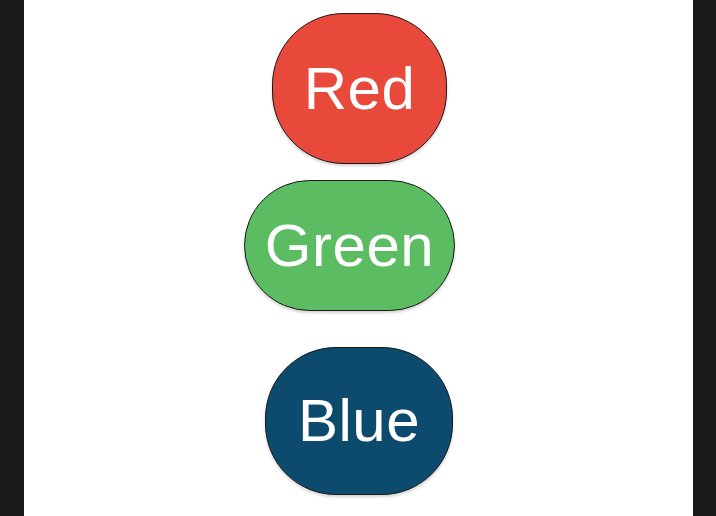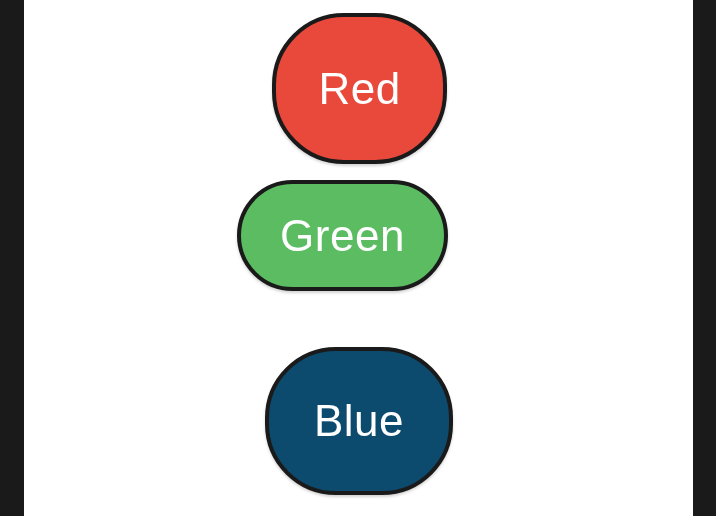--- a/index.html
+++ b/index.html
@@ -20,35 +20,35 @@
     top: 0;
     height: 516px;
   }
   .letterbox.left  { left: 0;  width: 24px; }
   .letterbox.right { right: 0; width: 23px; }
   .node {
     position: absolute;
     display: flex;
     align-items: center;
     justify-content: center;
-    border: 4px solid #eab308;
+    border: 1px solid #eab308;
     box-sizing: border-box;
     box-shadow: 0 2px 3px rgba(0,0,0,0.18);
-    font-size: 44px;
+    font-size: 60px;
     line-height: 1;
     letter-spacing: 0.5px;
   }
   .node-red {
     left: 272px; top: 13px;
     width: 175px; height: 151px;
     border-radius: 72px;
   }
   .node-green {
-    left: 237px; top: 180px;
-    width: 211px; height: 111px;
+    left: 244px; top: 180px;
+    width: 211px; height: 131px;
     border-radius: 70px;
     text-align: center;
   }
   .node-blue {
     left: 265px; top: 347px;
     width: 188px; height: 148px;
     border-radius: 71px;
   }
   .node-label {
     pointer-events: none;

